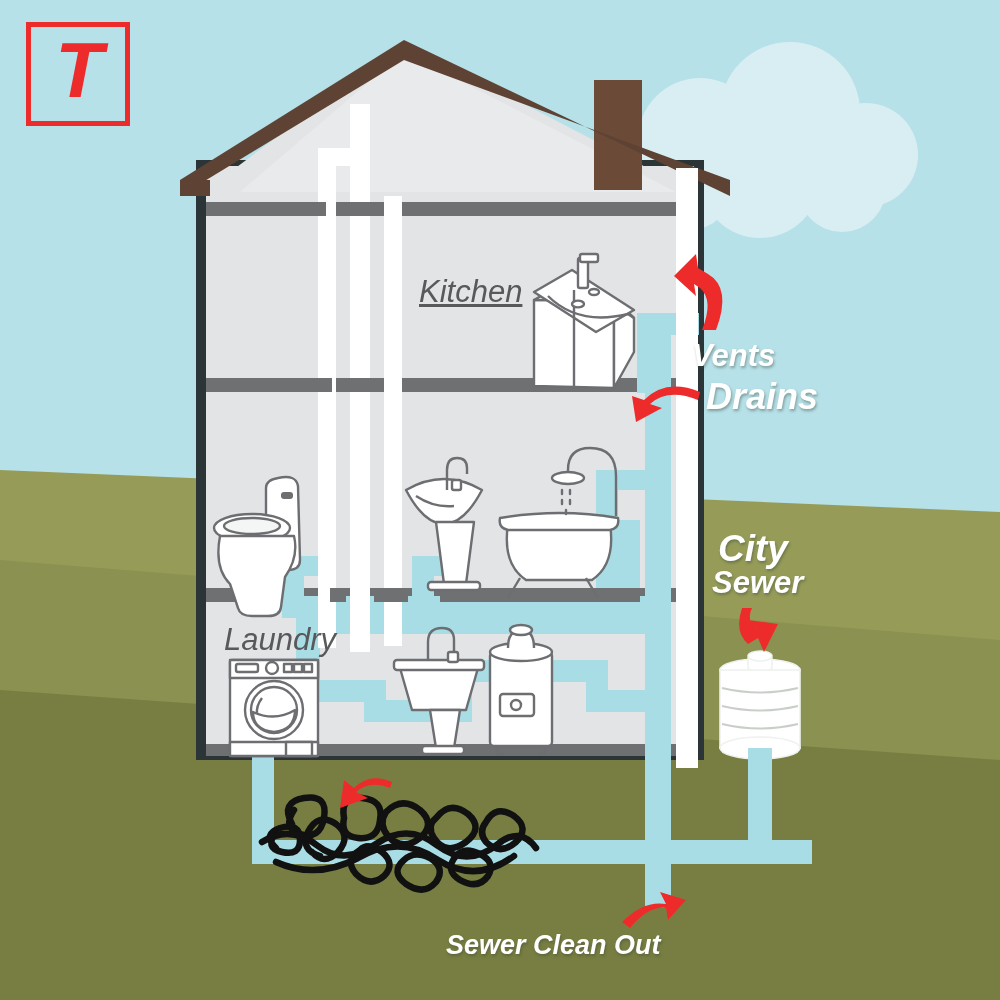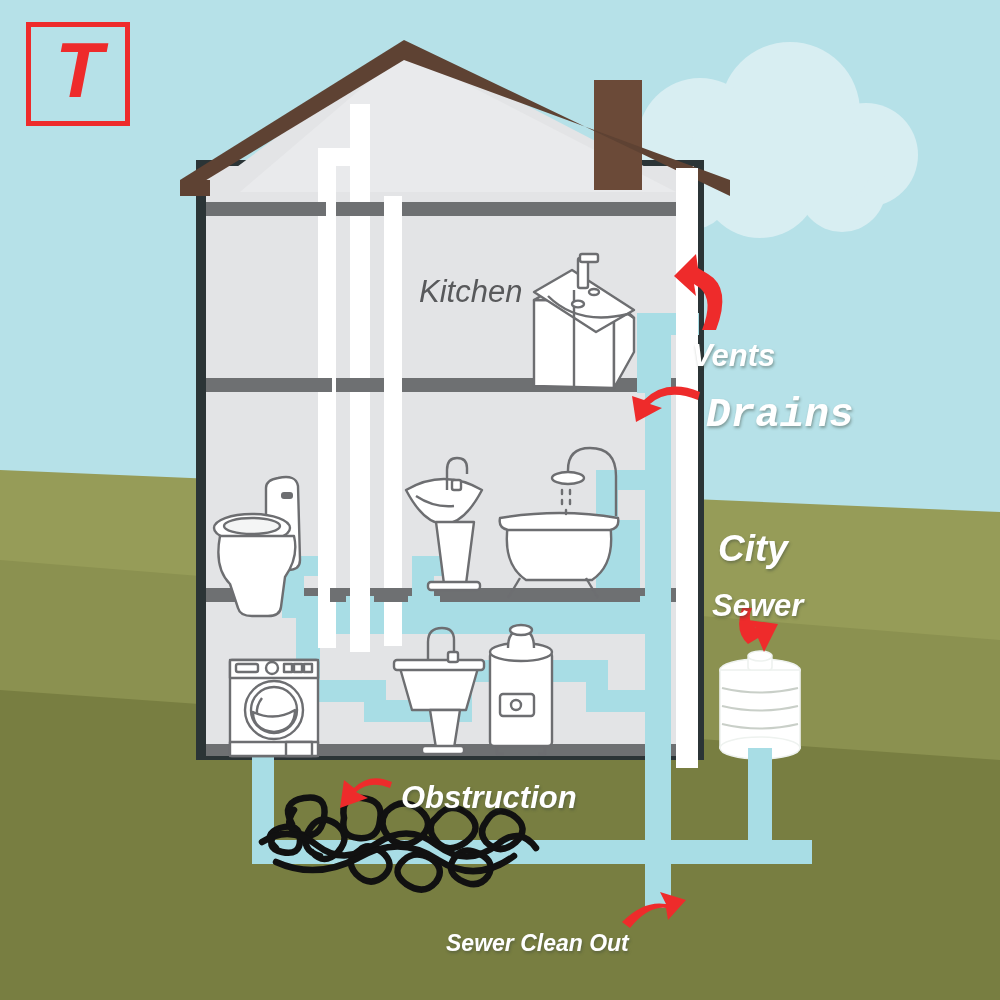--- a/index.html
+++ b/index.html
@@ -263,29 +263,29 @@
 </svg>
 
 <div style="position:absolute;left:26px;top:22px;width:104px;height:104px;
             border:5px solid #ee2b2b;box-sizing:border-box;">
   <div style="position:absolute;left:0;top:-4px;width:100%;height:100%;
               display:flex;align-items:center;justify-content:center;
               font-family:'Liberation Sans',sans-serif;font-weight:700;font-style:italic;
               font-size:78px;color:#ee2b2b;letter-spacing:-2px;">T</div>
 </div>
 
-<div class="lbl lbl-room" style="left:419px;top:274px;font-size:31px;">Kitchen</div>
-
-
+<div class="lbl lbl-room" style="left:419px;top:274px;font-size:31px;text-decoration:underline;">Kitchen</div>
+
+
+<div class="lbl lbl-room" style="left:224px;top:622px;font-size:31px;">Laundry</div>
 
 <div class="lbl lbl-white" style="left:692px;top:338px;font-size:31px;">Vents</div>
 
-<div class="lbl lbl-white" style="left:706px;top:392px;font-size:41px;font-family:Liberation Mono, monospace;">Drains</div>
+<div class="lbl lbl-white" style="left:706px;top:376px;font-size:36px;">Drains</div>
 
 <div class="lbl lbl-white" style="left:718px;top:528px;font-size:37px;">City</div>
 
-<div class="lbl lbl-white" style="left:712px;top:588px;font-size:31px;">Sewer</div>
-
-<div class="lbl lbl-white" style="left:401px;top:780px;font-size:31px;">Obstruction</div>
-
-<div class="lbl lbl-white" style="left:446px;top:930px;font-size:23px;">Sewer Clean Out</div>
+<div class="lbl lbl-white" style="left:712px;top:565px;font-size:31px;">Sewer</div>
+
+
+<div class="lbl lbl-white" style="left:446px;top:930px;font-size:27px;">Sewer Clean Out</div>
 
 </div>
 
 </body></html>

